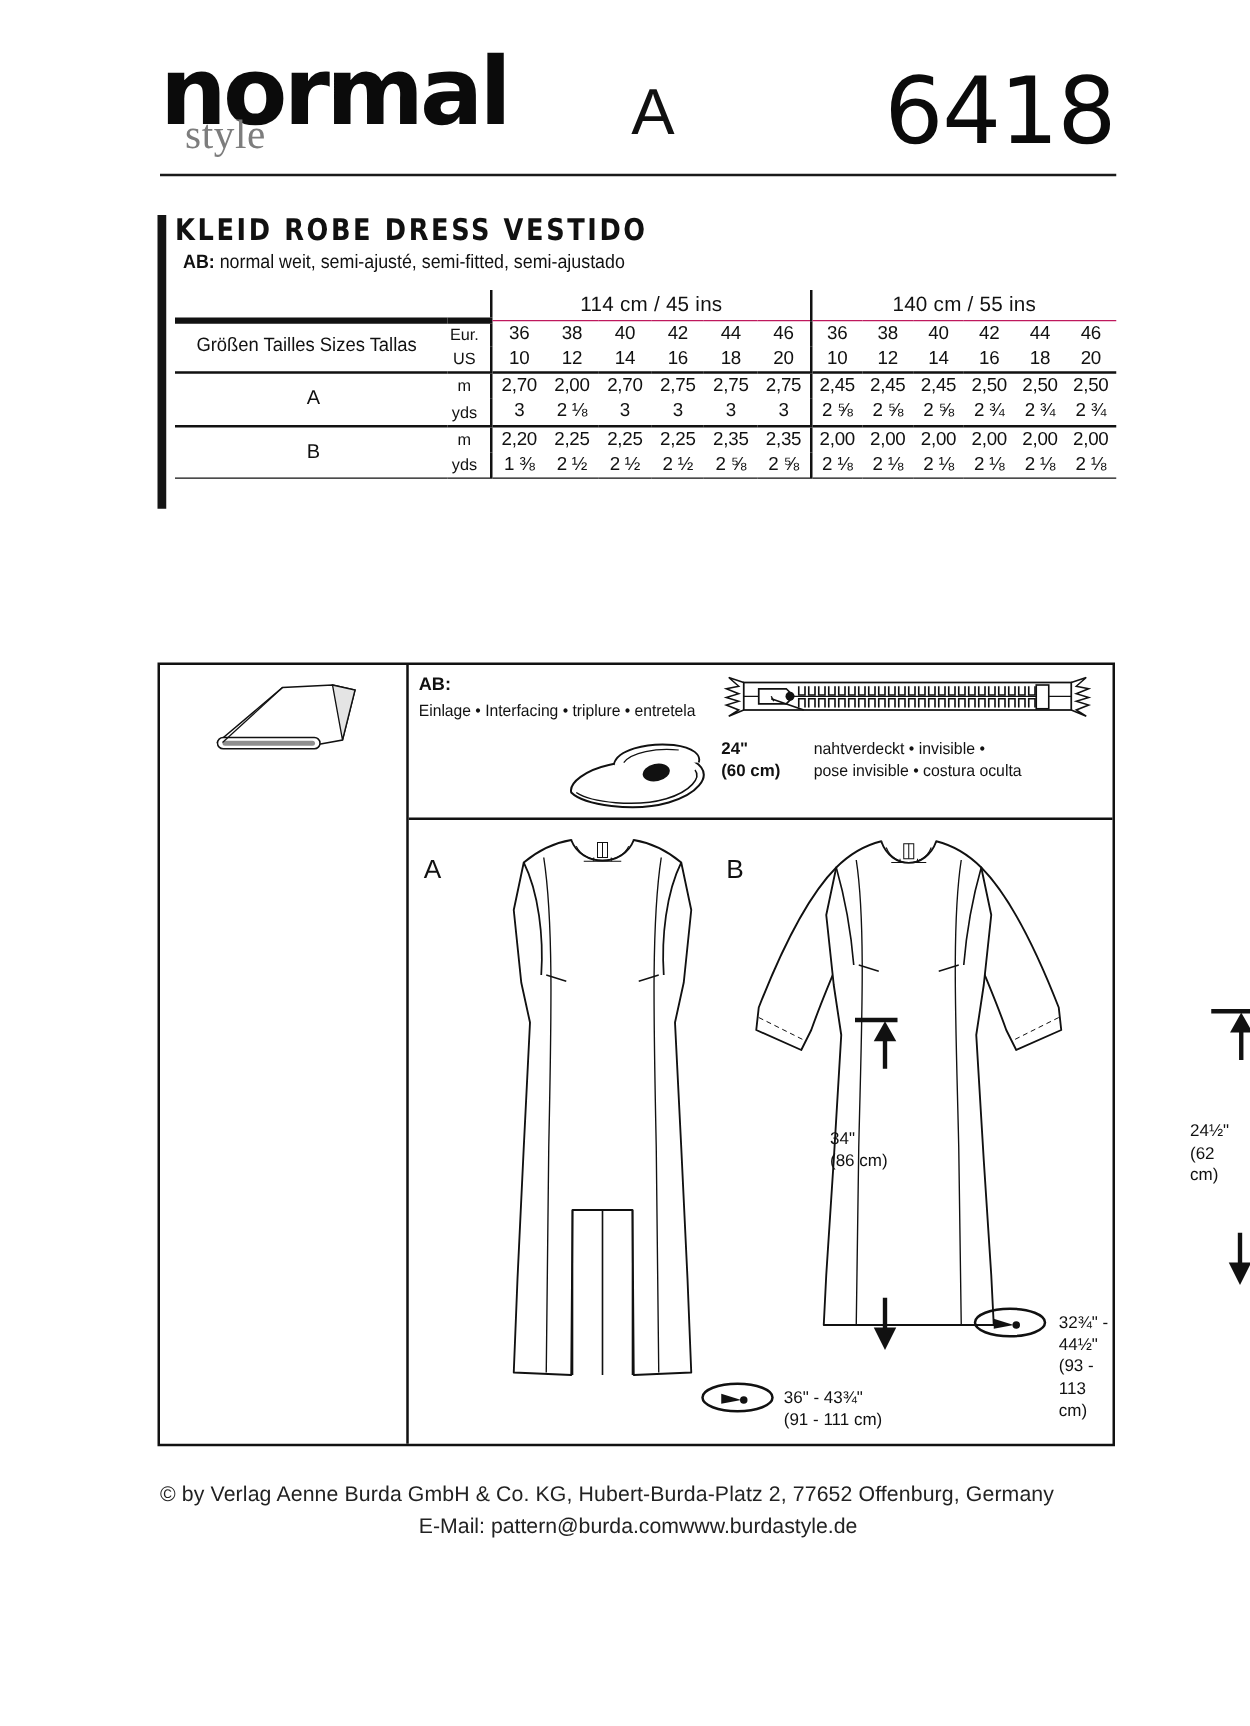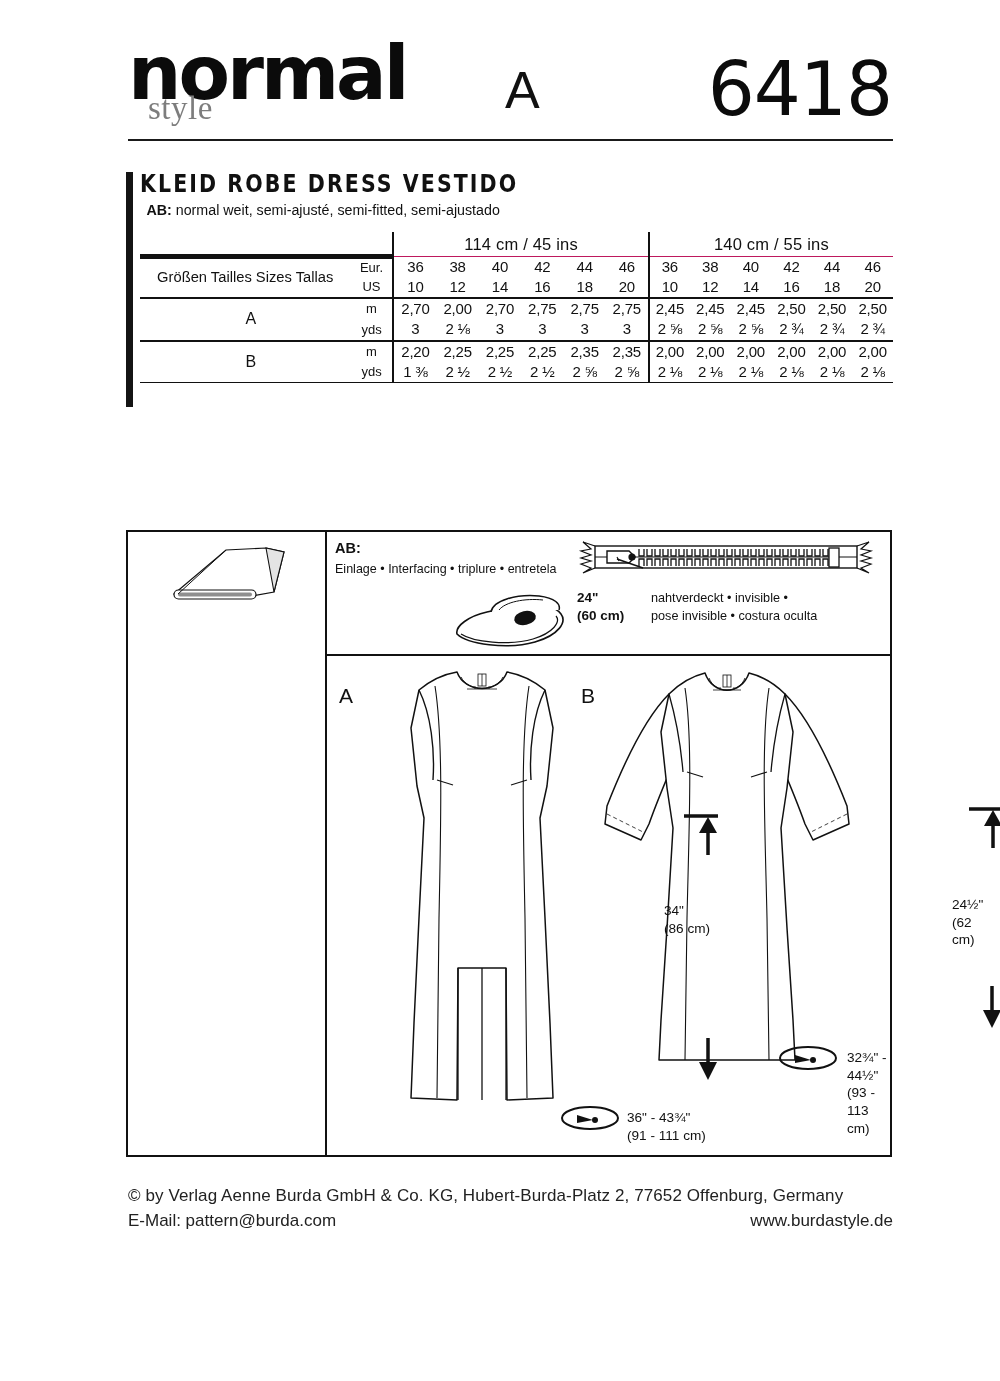--- a/index.html
+++ b/index.html
@@ -168,21 +168,21 @@
   .a-arrow-up { left: 355px; top: 155px; }
   .a-arrow-dn { left: 368px; top: 382px; }
   .b-arrow-up { left: 640px; top: 148px; }
   .b-arrow-dn { left: 652px; top: 330px; }
   .a-hip-oval { left: 232px; top: 445px; }
   .b-hip-oval { left: 450px; top: 385px; }
 
   
   .footer { position: absolute; left: 128px; top: 1186px; width: 765px; }
   .footer-line1 { font-size: 17px; letter-spacing: 0.1px; color: #222; white-space: nowrap; }
-  .footer-line2 { display: flex; justify-content: space-between; margin-top: 5px; font-size: 17px; color: #222; }
+  .footer-line2 { display: flex; justify-content: center; margin-top: 5px; font-size: 17px; color: #222; }
 </style>
 </head>
 <body>
 
 <div class="page">
 
   <div class="header">
     <div class="brand">
       <div class="brand-main">normal</div>
     </div>

